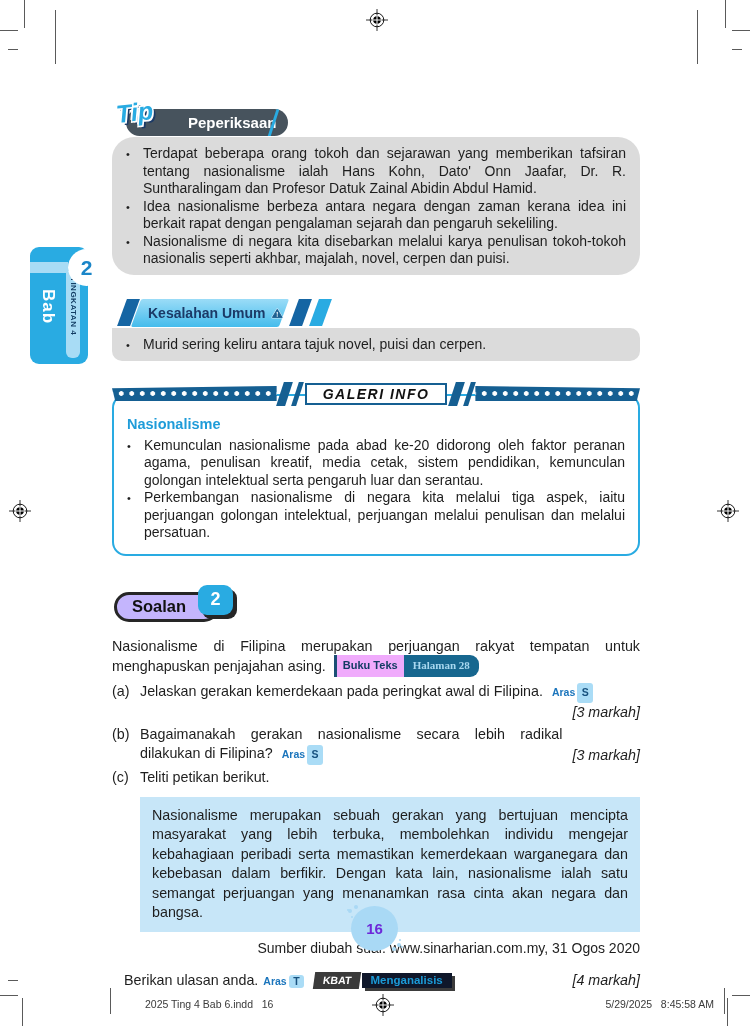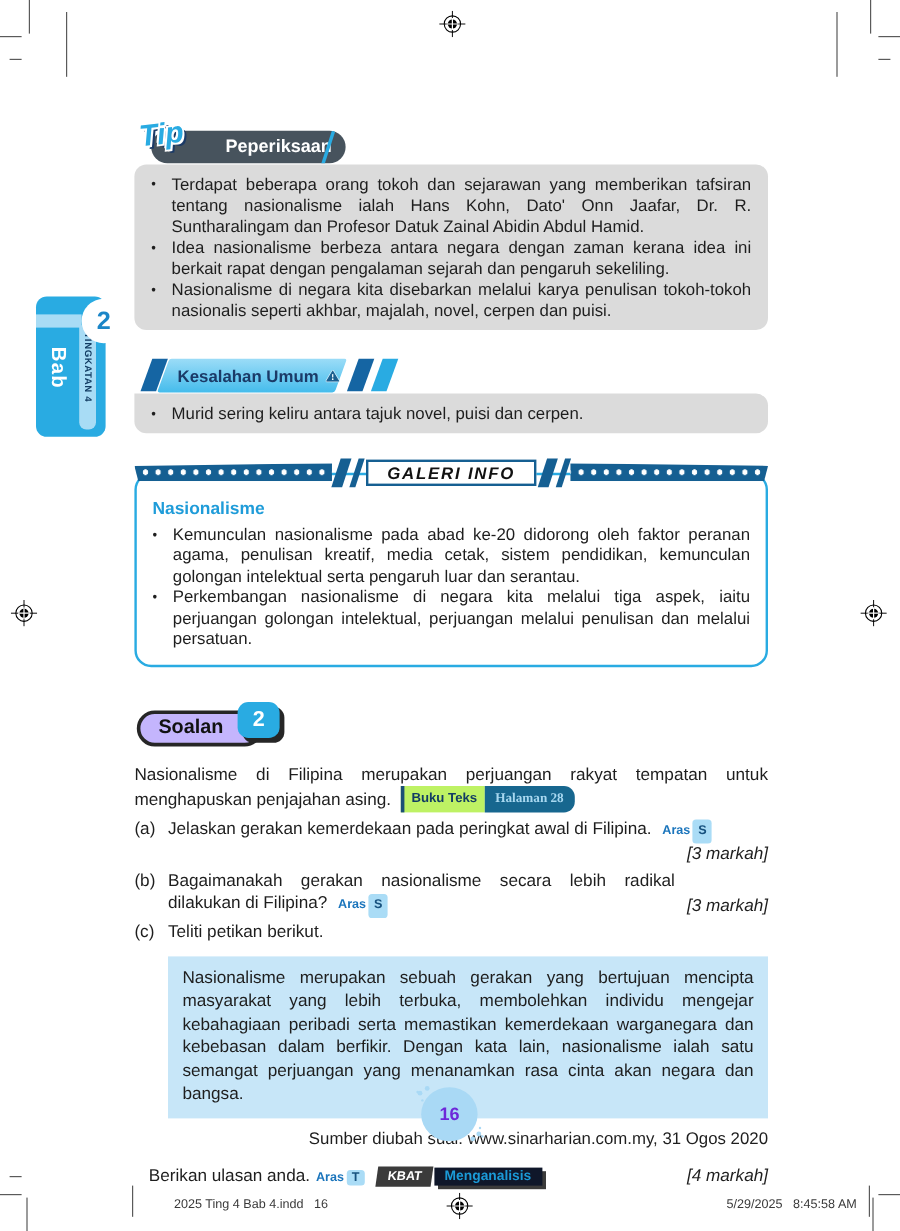--- a/index.html
+++ b/index.html
@@ -39,21 +39,21 @@
   .bab-tab .tingkatan-word {
     position:absolute; left:37px; top:30px; height:80px; width:13px;
     writing-mode:vertical-rl;
     color:#123c63; font-weight:bold; font-size:8px; letter-spacing:0.5px;
     display:flex; align-items:center;
   }
 
   
   .content { position:absolute; left:112px; top:100px; width:528px; }
 
-  .gray-box { background:#dbdbdb; border-radius:10px; padding:8px 14px 7px; }
+  .gray-box { background:#dbdbdb; border-radius:22px; padding:8px 14px 7px; }
   ul.bullets { list-style:none; }
   ul.bullets li { display:flex; font-size:14px; line-height:17.5px; text-align:justify; color:#1e1e1e; }
   ul.bullets li::before { content:"•"; width:17px; flex:0 0 17px; font-size:11px; line-height:18px; color:#1e1e1e; }
 
   
   .tip-header { position:relative; height:36px; }
   .tip-pill {
     position:absolute; left:14px; top:9px; height:27px; width:162px;
     background:#47535d; border-radius:14px; color:#fff; font-weight:bold; font-size:15px;
     line-height:27px; padding-left:62px; overflow:hidden;
@@ -123,21 +123,21 @@
   .soalan-num {
     position:absolute; right:-14px; top:-7px; width:35px; height:30px;
     background:#29abe2; border-radius:9px; box-shadow:4px 4px 0 #262626;
     color:#fff; font-weight:bold; font-size:18px;
     display:flex; align-items:center; justify-content:center;
   }
   .para { margin-top:15px; font-size:14.3px; line-height:19px; text-align:justify; color:#1e1e1e; }
 
   .ref-badges { display:inline-flex; vertical-align:middle; margin-left:4px; transform:translateY(-1px); }
   .bt-badge {
-    background:#bef264; color:#123c63; font-weight:bold; font-size:11px;
+    background:#f0abfc; color:#123c63; font-weight:bold; font-size:11px;
     padding:1px 6px 2px; border-left:3.5px solid #1b4f75; white-space:nowrap;
   }
   .hal-badge {
     background:#17678f; color:#a8d8f0; font-weight:bold; font-size:11px;
     padding:1px 9px 2px; border-radius:0 9px 9px 0; white-space:nowrap;font-family:Liberation Serif, serif;
   }
 
   .q-item { display:flex; font-size:14.3px; line-height:19px; color:#1e1e1e; margin-top:2px; }
   .q-letter { flex:0 0 28px; }
   .q-text { flex:1; text-align:justify; }
@@ -369,16 +369,16 @@
           <span class="kbat-skill">Menganalisis</span>
         </span>
         <span class="gap"></span>
         <span class="markah-italic">[4 markah]</span>
       </div>
     </div>
   </div>
 
   <div class="page-circle">16</div>
 
-  <div class="print-footer-left">2025 Ting 4 Bab 4.indd   16</div>
+  <div class="print-footer-left">2025 Ting 4 Bab 6.indd   16</div>
   <div class="print-footer-right">5/29/2025   8:45:58 AM</div>
 
 </div>
 
 </body></html>

